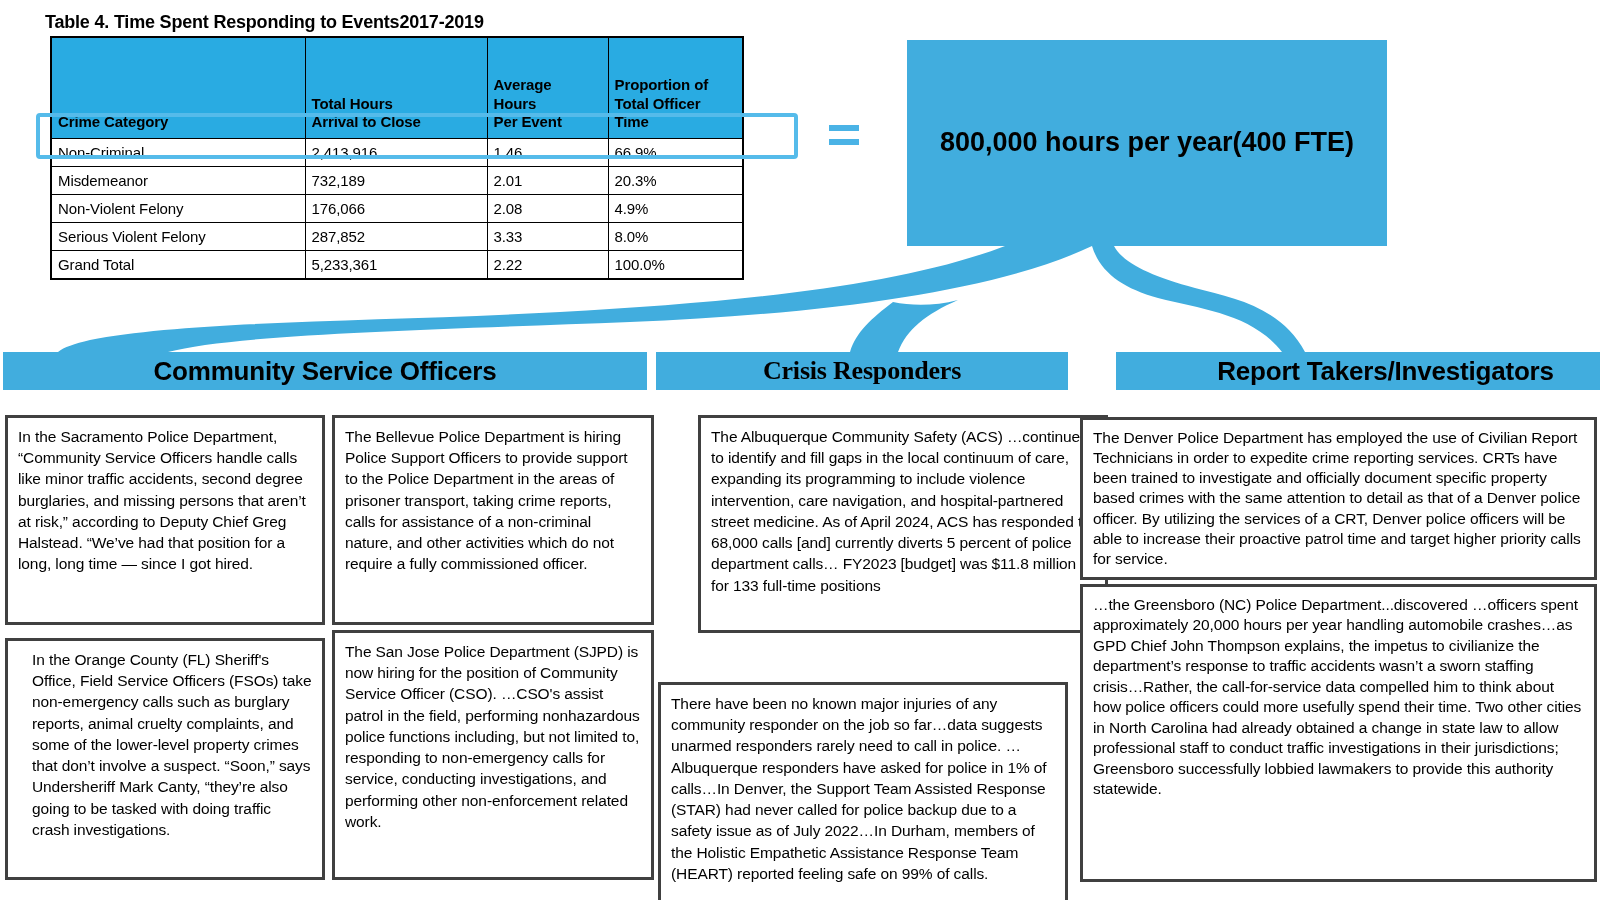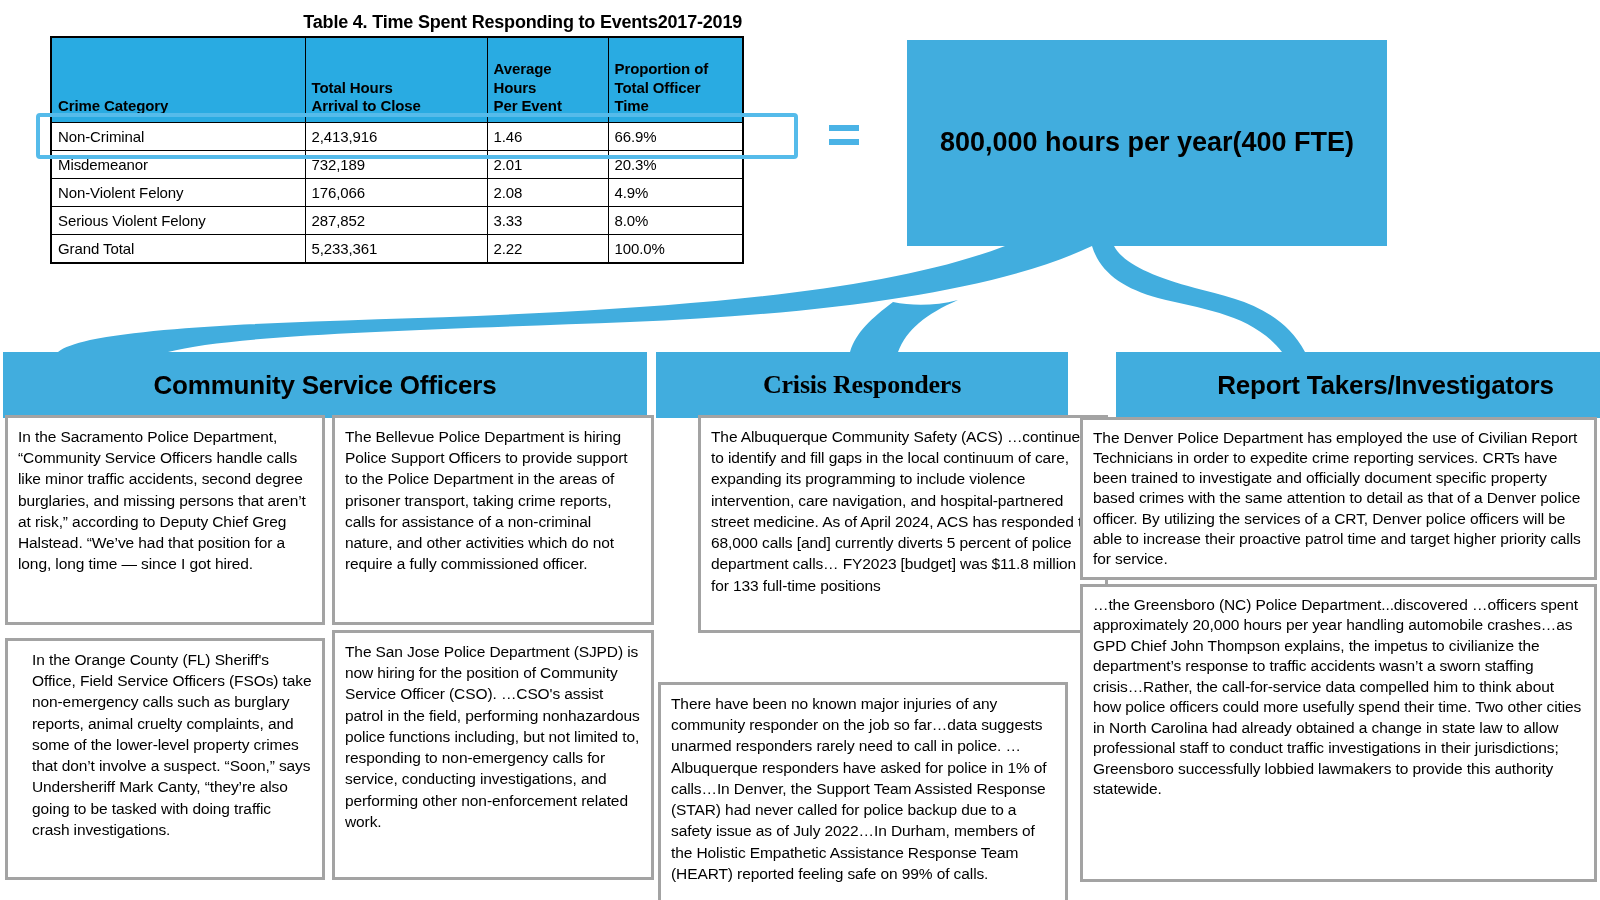--- a/index.html
+++ b/index.html
@@ -1,46 +1,46 @@
 <!DOCTYPE html>
 <html><head>
 <meta charset="utf-8">
 <style>
   html,body{margin:0;padding:0;background:#fff;}
   #stage{
     position:relative;width:1600px;height:900px;background:#fff;overflow:hidden;
     font-family:"Liberation Sans","DejaVu Sans",sans-serif;color:#000;
   }
   
-  .title-row{position:absolute;left:45px;top:12px;width:697px;display:flex;justify-content:flex-end;
+  .title-row{position:absolute;left:45px;top:12px;width:697px;display:flex;justify-content:flex-start;
     font-size:18px;font-weight:bold;letter-spacing:-0.2px;}
   table.t4{position:absolute;left:50px;top:36px;width:692px;border-collapse:collapse;table-layout:fixed;
     border:2px solid #000;font-size:15px;letter-spacing:-0.1px;}
   table.t4 th{background:#29ABE2;font-weight:bold;text-align:left;vertical-align:bottom;
-    border:1px solid #000;padding:0 6px 6px 6px;height:78px;line-height:1.25;font-size:15px;}
+    border:1px solid #000;padding:16px 6px 6px 6px;height:78px;line-height:1.25;font-size:15px;}
   table.t4 td{border:1px solid #000;padding:2px 6px;height:23px;vertical-align:middle;}
   .hl-rect{position:absolute;left:36px;top:113px;width:754px;height:38px;
     border:4px solid #55BBEA;border-radius:4px;background:transparent;}
   
   .equals{position:absolute;left:829px;top:125px;width:30px;}
   .equals .bar{height:6px;background:#4AB3E6;margin-bottom:8px;}
   .total-box{position:absolute;left:907px;top:40px;width:480px;height:206px;background:#41ADDE;
     display:flex;justify-content:center;align-items:center;
     font-size:27px;font-weight:bold;line-height:1.45;text-align:center;}
   
   .connectors{position:absolute;left:0;top:246px;width:1600px;height:106px;}
   
-  .sec-head{position:absolute;top:352px;height:66px;background:#41ADDE;
+  .sec-head{position:absolute;top:352px;height:38px;background:#41ADDE;
     display:flex;align-items:center;justify-content:center;
     font-size:26px;font-weight:bold;letter-spacing:-0.2px;}
   #sec-head-1{left:3px;width:644px;}
   #sec-head-2{left:656px;width:412px;font-family:Liberation Serif, serif;}
   #sec-head-3{left:1116px;width:521px;padding-left:9px;}
   
-  .qbox{position:absolute;border:3px solid #a3a3a3;background:#fff;
+  .qbox{position:absolute;border:3px solid #404040;background:#fff;
     padding:8px 10px;font-size:15.5px;line-height:1.37;letter-spacing:-0.1px;box-sizing:border-box;}
   #box-a{left:5px;  top:415px;width:320px;min-height:210px;}
   #box-b{left:5px;  top:638px;width:320px;min-height:242px;padding-left:24px;}
   #box-c{left:332px;top:415px;width:322px;min-height:210px;}
   #box-d{left:332px;top:630px;width:322px;min-height:250px;}
   #box-e{left:658px;top:415px;width:410px;min-height:218px;margin-left:40px;}
   #box-f{left:658px;top:642px;width:410px;min-height:238px;margin-top:40px;}
   #box-g{left:1080px;top:417px;width:517px;min-height:156px;line-height:1.3;}
   #box-h{left:1080px;top:584px;width:517px;min-height:298px;line-height:1.32;}
 </style>

